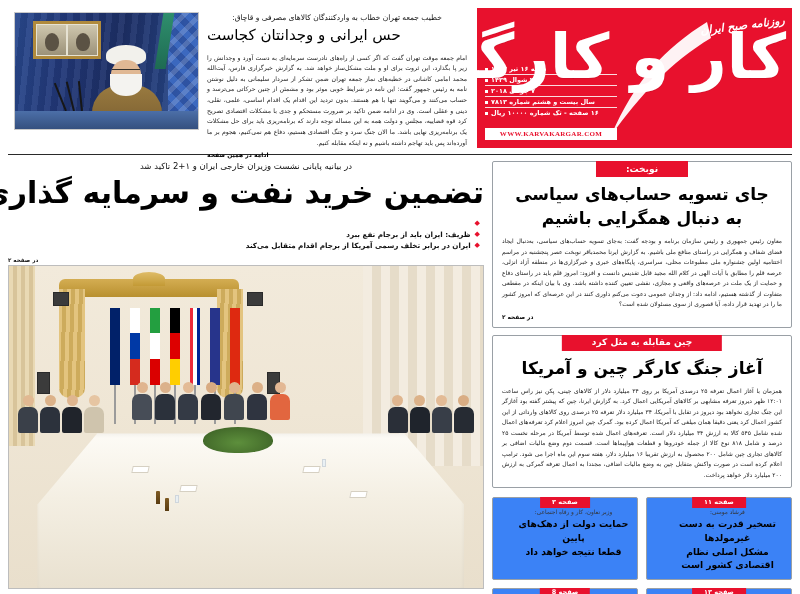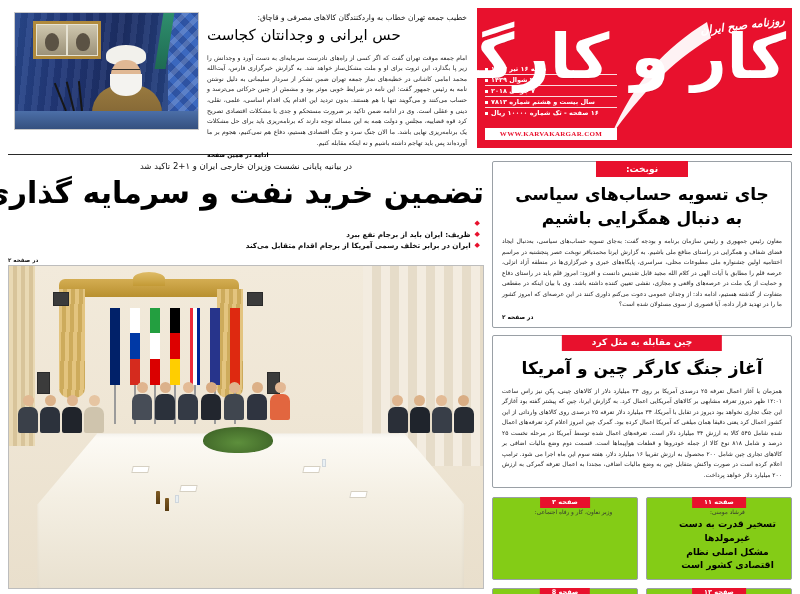--- a/index.html
+++ b/index.html
@@ -126,20 +126,21 @@
   
   .lead-text {
     flex: 1 1 auto;
     padding: 4px 10px 0 8px;
     min-width: 0;
   }
 
   .lead-overline {
     font-size: 7.5px;
     color: #111;
+    text-align: center;
     line-height: 1.5;
     font-weight: normal;
     padding-bottom: 2px;
   }
 
   .lead-headline {
     font-size: 15px;
     font-weight: normal;
     text-align: left;
     color: #000;
@@ -536,21 +537,21 @@
     gap: 8px 8px;
     margin-top: 2px;
   }
 
   .brief-box {
     border: 1px solid #9aa0a6;
     border-radius: 2px;
     padding: 11px 6px 7px 23px;
     position: relative;
     min-height: 58px;
-    background: #84cc16;
+    background: #3b82f6;
   }
 
   .brief-badge {
     position: absolute;
     top: -1px; left: 50%;
     transform: translateX(-50%);
     background: #e8112d;
     color: #fff;
     font-size: 6.5px;
     font-weight: bold;
@@ -668,20 +669,21 @@
       <div class="brief-grid">
         <div class="brief-box">
           <div class="brief-badge">صفحه ۱۱</div>
           <div class="brief-kicker">فرشاد مومنی:</div>
           <div class="brief-title">تسخیر قدرت به دست غیرمولدها<br>مشکل اصلی نظام اقتصادی کشور است</div>
         </div>
 
         <div class="brief-box">
           <div class="brief-badge">صفحه ۳</div>
           <div class="brief-kicker">وزیر تعاون، کار و رفاه اجتماعی:</div>
+          <div class="brief-title">حمایت دولت از دهک‌های پایین<br>قطعا نتیجه خواهد داد</div>
         </div>
 
         <div class="brief-box">
           <div class="brief-badge">صفحه ۱۳</div>
           <div class="brief-kicker">وزیر راه و شهرسازی:</div>
 
         </div>
 
         <div class="brief-box">
           <div class="brief-badge">صفحه 8</div>

